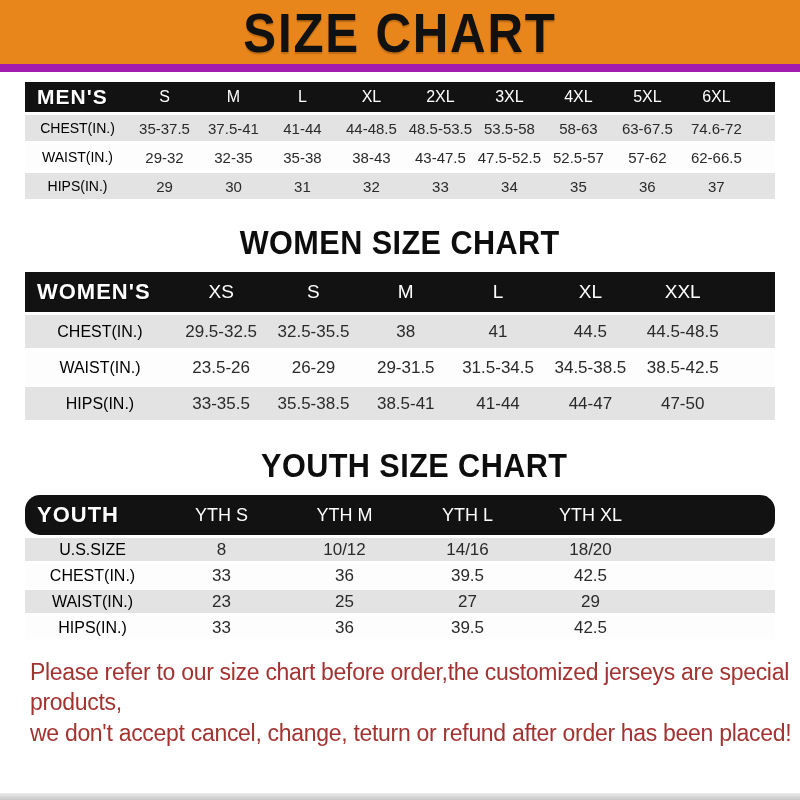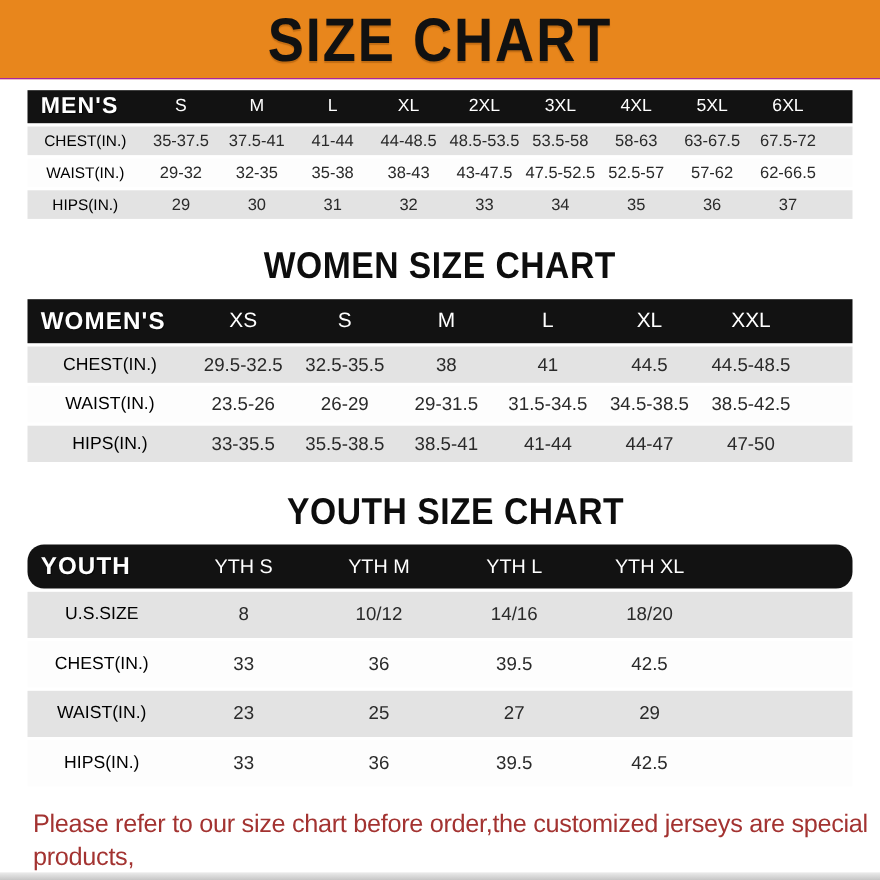--- a/index.html
+++ b/index.html
@@ -9,21 +9,21 @@
     background: #ffffff;
     position: relative;
     overflow: hidden;
   }
   .page { width: 800px; height: 800px; position: relative; background: #fff; }
 
   
   .banner {
     height: 72px;
     background: #E8861C;
-    border-bottom: 1px solid #a21caf;
+    border-bottom: 8px solid #a21caf;
     display: flex;
     align-items: center;
     justify-content: center;
   }
   .banner-title {
     display: inline-block;
     transform: scaleX(0.88);
     font-size: 56px;
     font-weight: 800;
     letter-spacing: 2px;
@@ -82,21 +82,21 @@
   .table-men   .trow  { height: 26px; }
   .table-men   .thead { height: 30px; }
   .table-men   .spacer { flex: 0.35; }
 
   .table-women { --labelw: 20%; --cornerfs: 22px; --headfs: 19px; --cellfs: 17px; --labelfs: 16px; }
   .table-women .trow  { height: 33px; justify-content: center; }
   .table-women .thead { height: 40px; }
   .table-women .spacer { flex: 0.5; }
 
   .table-youth { --labelw: 18%; --cornerfs: 22px; --headfs: 18px; --cellfs: 17px; --labelfs: 16px; }
-  .table-youth .trow  { height: 42px; }
+  .table-youth .trow  { height: 23px; }
   .table-youth .thead { height: 40px; border-radius: 15px; }
   .table-youth .spacer { flex: 1; }
 
   
   .footer-note {
     margin: 18px 0 0 30px;
     color: #A33331;
     font-size: 23px;
     line-height: 1.32;
     font-weight: 400;
@@ -136,21 +136,21 @@
         <div class="trow tbody-row row-gray">
           <div class="tlabel">CHEST(IN.)</div>
           <div class="tcell">35-37.5</div>
           <div class="tcell">37.5-41</div>
           <div class="tcell">41-44</div>
           <div class="tcell">44-48.5</div>
           <div class="tcell">48.5-53.5</div>
           <div class="tcell">53.5-58</div>
           <div class="tcell">58-63</div>
           <div class="tcell">63-67.5</div>
-          <div class="tcell">67.5-72</div>
+          <div class="tcell">74.6-72</div>
           <div class="tcell spacer"></div>
         </div>
         <div class="trow tbody-row row-white">
           <div class="tlabel">WAIST(IN.)</div>
           <div class="tcell">29-32</div>
           <div class="tcell">32-35</div>
           <div class="tcell">35-38</div>
           <div class="tcell">38-43</div>
           <div class="tcell">43-47.5</div>
           <div class="tcell">47.5-52.5</div>

